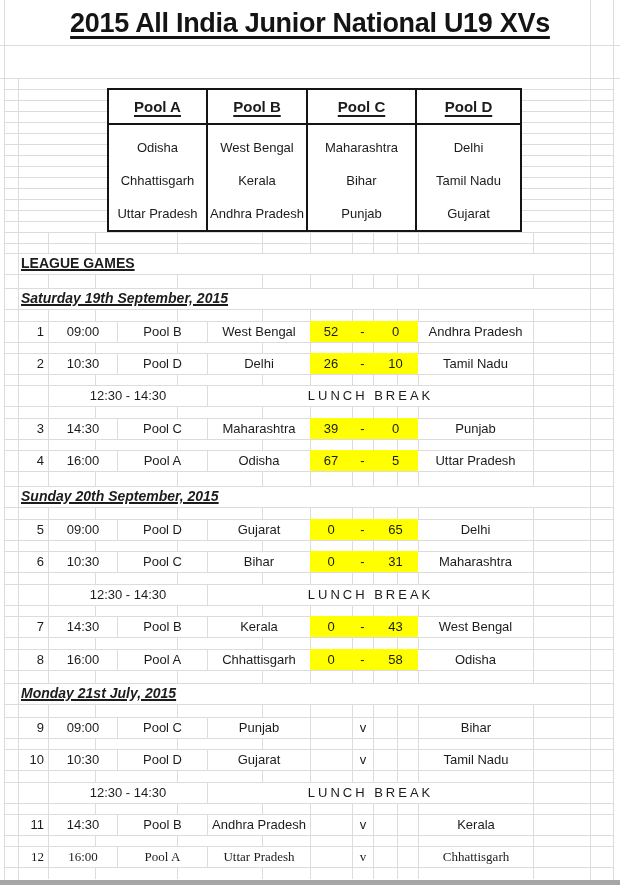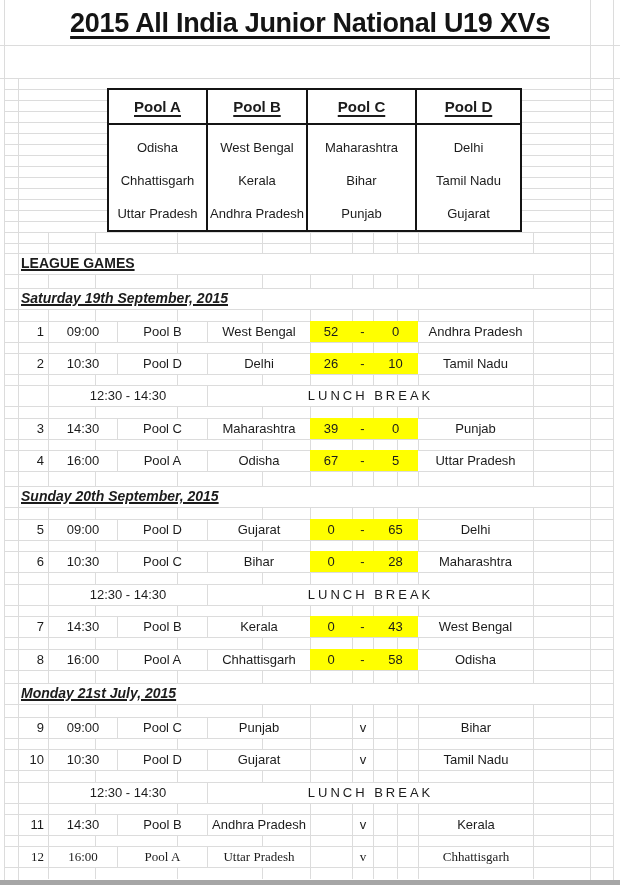--- a/index.html
+++ b/index.html
@@ -477,21 +477,21 @@
         <div class="cell" style="left: 533px; width: 57px; border-left: 1px solid rgb(220, 220, 220);"></div>
       </div>
       <div class="row" style="top: 551px;">
         <div class="cell" style="left: 18px; width: 30px; text-align: right; padding-right: 4px;">6</div>
         <div class="cell" style="left: 48px; width: 69px; border-left: 1px solid rgb(220, 220, 220);">10:30</div>
         <div class="cell" style="left: 117px; width: 90px; border-left: 1px solid rgb(220, 220, 220);">Pool C</div>
         <div class="cell" style="left: 207px; width: 103px; border-left: 1px solid rgb(220, 220, 220);">Bihar</div>
         <div class="score-block" style="left: 310px; width: 108px; background: rgb(255, 255, 0);">
           <div class="cell" style="left: 0px; width: 42px;">0</div>
           <div class="cell" style="left: 42px; width: 21px;">-</div>
-          <div class="cell" style="left: 63px; width: 45px;">28</div>
+          <div class="cell" style="left: 63px; width: 45px;">31</div>
         </div>
         <div class="cell" style="left: 418px; width: 115px;">Maharashtra</div>
         <div class="cell" style="left: 533px; width: 57px; border-left: 1px solid rgb(220, 220, 220);"></div>
       </div>
       <div class="row" style="top: 584px;">
         <div class="cell" style="left: 48px; width: 159px; border-left: 1px solid rgb(220, 220, 220);">12:30 - 14:30</div>
         <div class="cell lunch-label" style="left: 207px; width: 326px; border-left: 1px solid rgb(220, 220, 220);">LUNCH BREAK</div>
         <div class="cell" style="left: 533px; width: 57px; border-left: 1px solid rgb(220, 220, 220);"></div>
       </div>
       <div class="row" style="top: 616px;">

